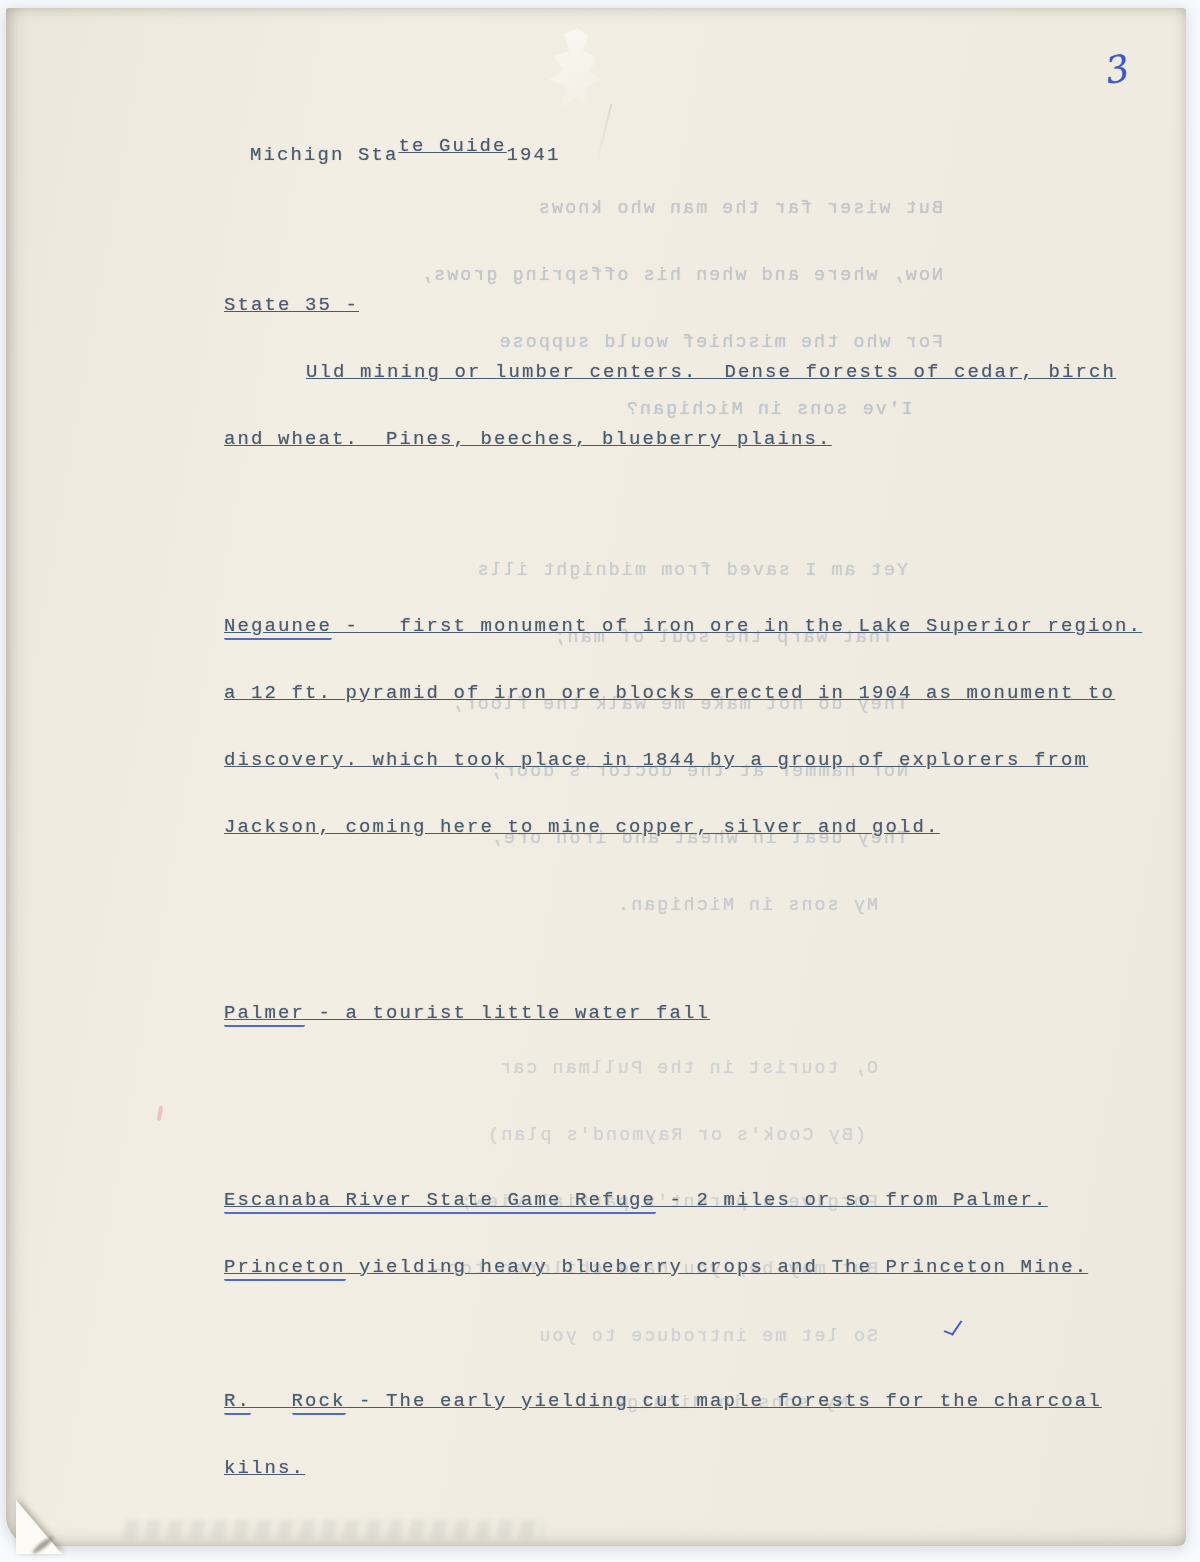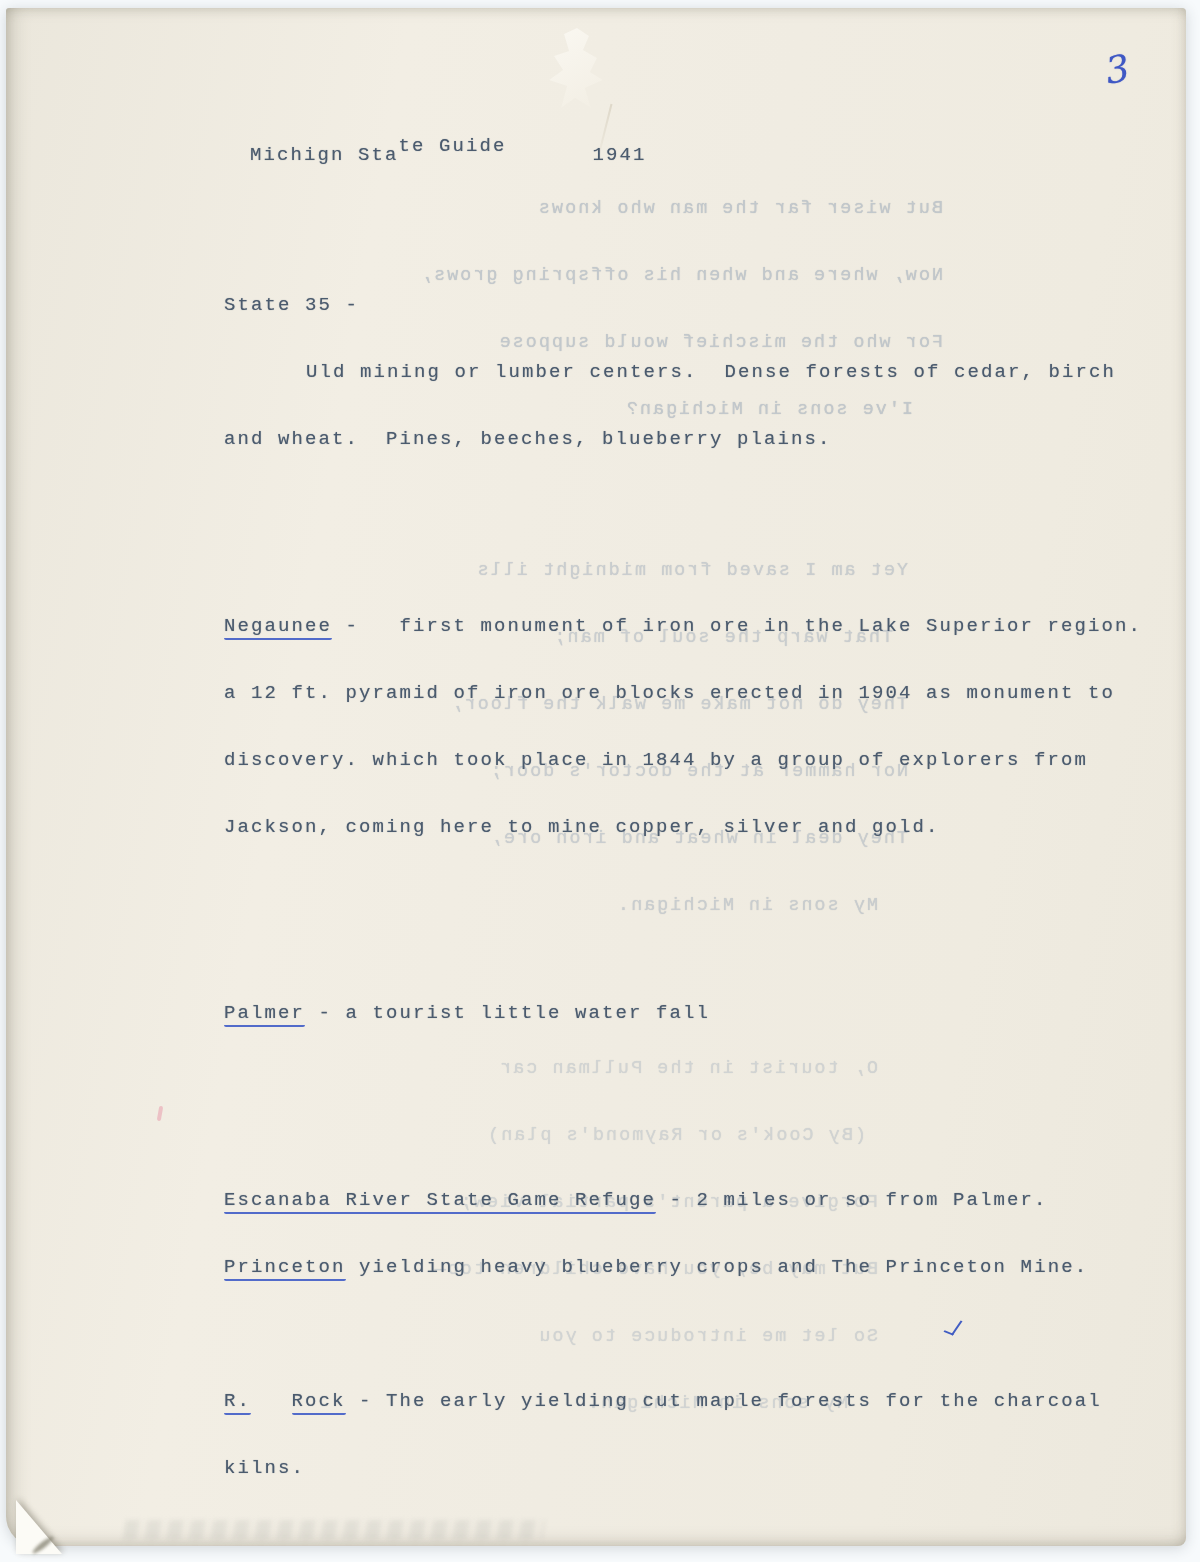--- a/index.html
+++ b/index.html
@@ -21,26 +21,26 @@
   }
   
   .typed{
     color:#4b5b6e;
     font-size:19px;
     letter-spacing:2.1px;
     text-shadow:0 0 1px rgba(66,82,104,.55);
     white-space:pre;
   }
   .header{position:absolute;left:190px;top:114px;z-index:4;}
-  .raised{position:relative;top:-9px;}
-  .year{margin-left:86px;}
+  .raised{position:relative;top:-9px;text-decoration:underline;}
+  .year{}
   .bodytext{position:absolute;left:218px;top:176px;width:980px;z-index:4;}
   .para{margin:0 0 9px 0;}
   .tline{line-height:23.2px;height:23.2px;white-space:pre;position:relative;}
-  .seg{white-space:pre;}
+  .seg{white-space:pre;text-decoration:underline;}
   .u{border-bottom:2px solid rgba(46,78,196,.82);padding-bottom:1px;border-radius:2px;}
   
   .pagenum{
     position:absolute;left:1100px;top:40px;z-index:5;
     font-family:"DejaVu Serif",serif;font-style:italic;
     font-size:37px;color:#3f58c4;transform:rotate(-9deg);
     text-shadow:0 0 1px rgba(63,88,196,.5);
   }
   
   .bleed{

